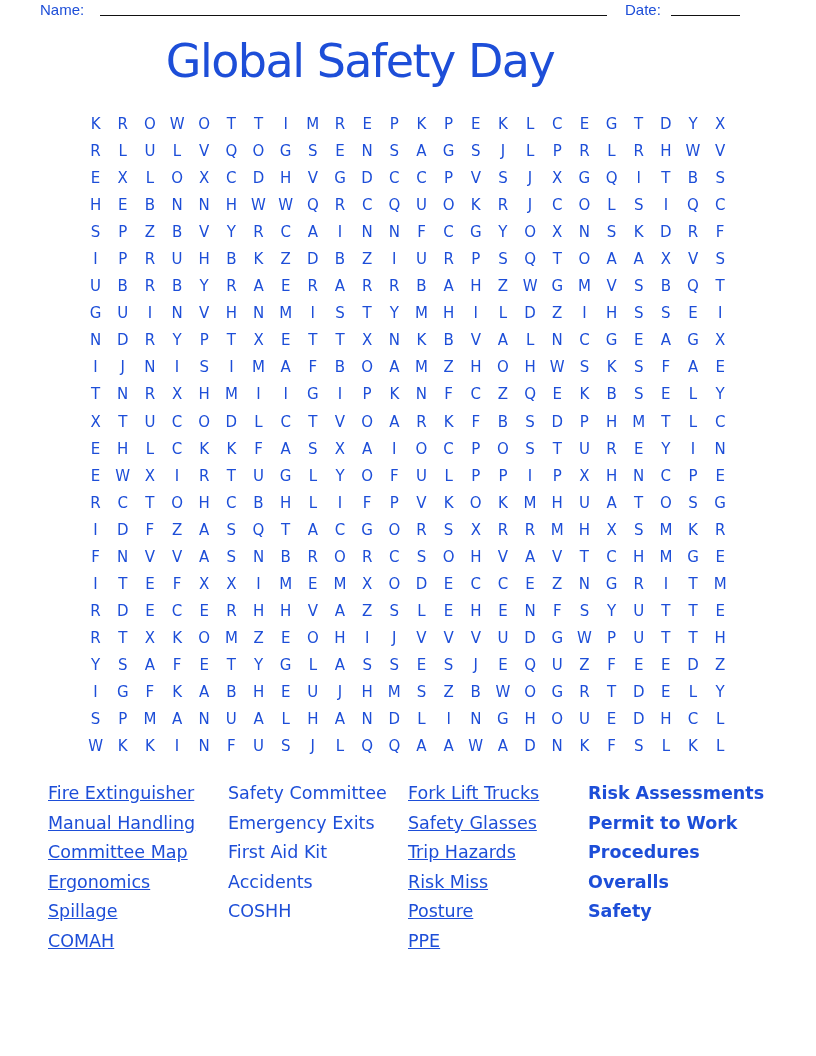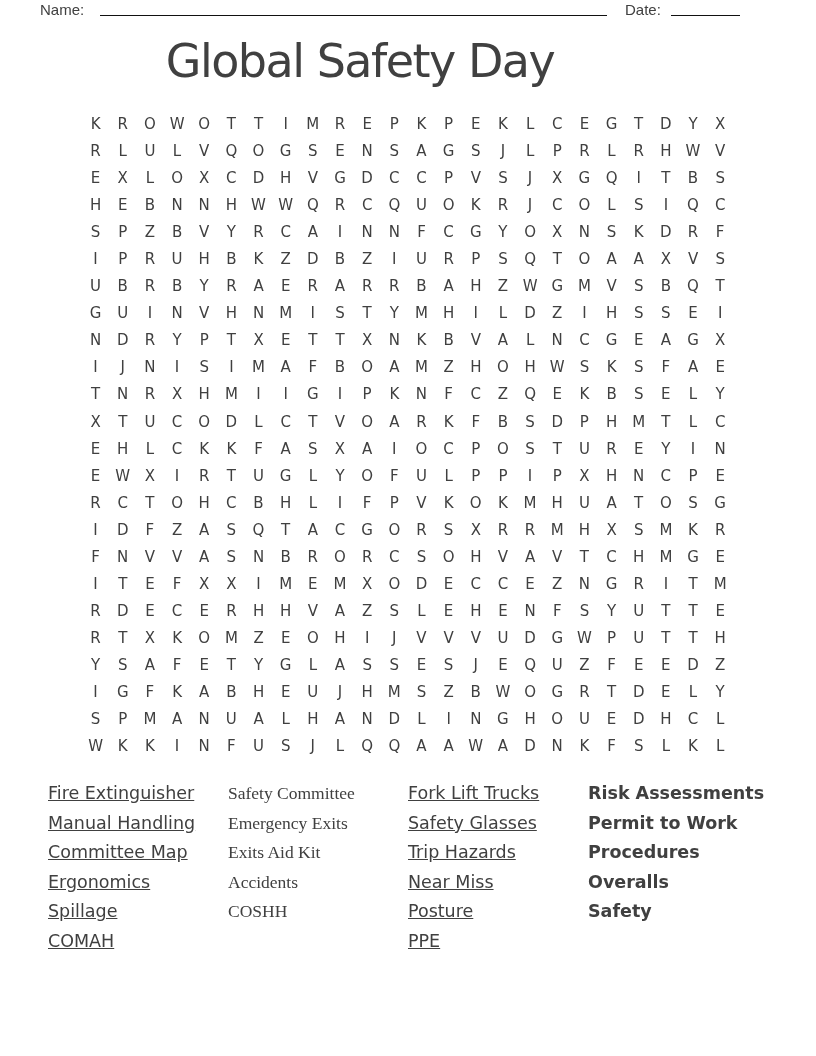--- a/index.html
+++ b/index.html
@@ -6,21 +6,21 @@
     margin: 0;
     padding: 0;
     background: #ffffff;
   }
   .page {
     position: relative;
     width: 816px;
     height: 1056px;
     margin: 0 auto;
     background: #ffffff;
-    color: #404040;
+    color: #1d4ed8;
     font-family: "DejaVu Sans", sans-serif;
     overflow: hidden;
   }
 
   
   .top-row {
     position: absolute;
     left: 40px;
     top: 0;
     width: 736px;
@@ -74,21 +74,21 @@
   
   .words {
     position: absolute;
     top: 779px;
     left: 0;
     width: 816px;
     font-size: 17.5px;
   }
   .word-col { position: absolute; top: 0; }
   .word-col-1 { left: 48px; text-decoration: underline; }
-  .word-col-2 { left: 228px; font-family: Liberation Serif, serif; }
+  .word-col-2 { left: 228px; }
   .word-col-3 { left: 408px; text-decoration: underline; }
   .word-col-4 { left: 588px; font-weight: bold; }
   .word {
     height: 29.6px;
     line-height: 29.6px;
     white-space: nowrap;
   }
 </style>
 </head>
 <body>
@@ -688,29 +688,29 @@
         <div class="word">Fire Extinguisher</div>
         <div class="word">Manual Handling</div>
         <div class="word">Committee Map</div>
         <div class="word">Ergonomics</div>
         <div class="word">Spillage</div>
         <div class="word">COMAH</div>
       </div>
     <div class="word-col word-col-2">
         <div class="word">Safety Committee</div>
         <div class="word">Emergency Exits</div>
-        <div class="word">Exits Aid Kit</div>
+        <div class="word">First Aid Kit</div>
         <div class="word">Accidents</div>
         <div class="word">COSHH</div>
       </div>
     <div class="word-col word-col-3">
         <div class="word">Fork Lift Trucks</div>
         <div class="word">Safety Glasses</div>
         <div class="word">Trip Hazards</div>
-        <div class="word">Near Miss</div>
+        <div class="word">Risk Miss</div>
         <div class="word">Posture</div>
         <div class="word">PPE</div>
       </div>
     <div class="word-col word-col-4">
         <div class="word">Risk Assessments</div>
         <div class="word">Permit to Work</div>
         <div class="word">Procedures</div>
         <div class="word">Overalls</div>
         <div class="word">Safety</div>
       </div>

